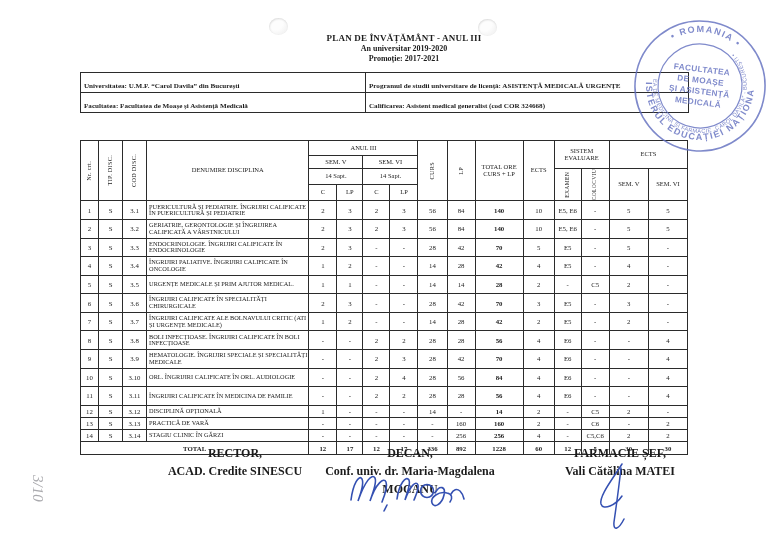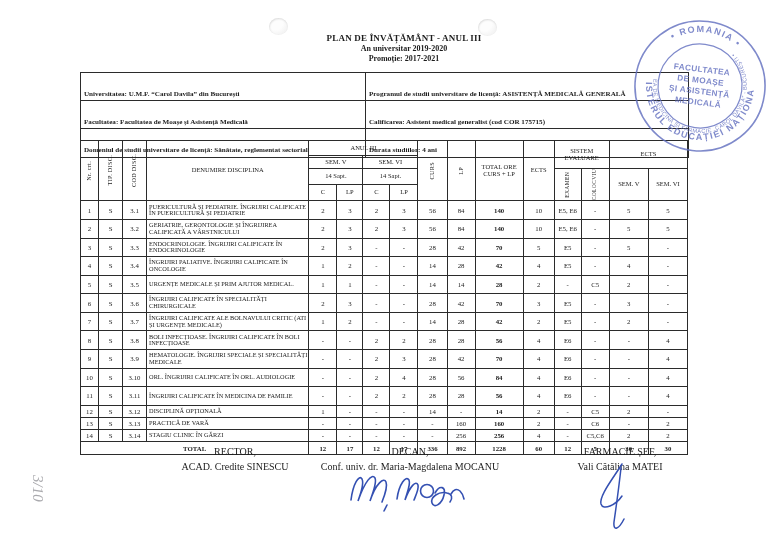--- a/index.html
+++ b/index.html
@@ -9,40 +9,40 @@
   .hole{position:absolute;width:19px;height:17px;border-radius:50%;
         background:radial-gradient(ellipse at 35% 30%,#fdfdfd 40%,#ebebeb 100%);
         box-shadow:inset .5px 1px 2px rgba(0,0,0,.14);}
   
   #title{position:absolute;top:33px;left:0;width:768px;text-align:center;transform:translateX(20px);}
   #title .t1{font-size:9px;font-weight:bold;letter-spacing:.2px;}
   #title .t2,#title .t3{font-size:8px;font-weight:bold;margin-top:1px;}
   
   #info{position:absolute;left:80px;top:72px;width:608px;border-collapse:collapse;table-layout:fixed;}
   #info td{border:1px solid #2b2b2b;height:11.2px;font-size:7.1px;font-weight:bold;
-           padding:16px 0 0 3px;white-space:nowrap;overflow:hidden;line-height:1.05;}
+           padding:8px 0 0 3px;white-space:nowrap;overflow:hidden;line-height:1.05;}
   
   #plan{position:absolute;left:80px;top:140px;width:608px;border-collapse:collapse;table-layout:fixed;
         border:1.5px solid #222;}
   #plan th,#plan td{border:1px solid #2b2b2b;text-align:center;vertical-align:middle;
         font-size:6.8px;line-height:1.05;padding:0;font-weight:normal;overflow:hidden;}
   #plan thead tr.h1 th{height:14px;}
   #plan thead tr.h2 th,#plan thead tr.h3 th,#plan thead tr.h4 th{height:12px;}
   #plan thead th{font-size:6.5px;}
   #plan td.name-cell{text-align:left;padding:0 1px 0 2px;font-size:6.3px;text-transform:uppercase;}
   #plan tr.tall td{height:17.6px;}
   #plan tr.short td{height:11px;}
   #plan tr.total-row td{height:12.5px;font-weight:bold;}
   #plan td.bold{font-weight:bold;}
   .vtext{writing-mode:vertical-rl;transform:rotate(180deg);margin:0 auto;font-size:6.2px;
          letter-spacing:.3px;white-space:nowrap;}
   .vtext.sm{font-size:5.6px;}
   .small3{font-size:6.2px;line-height:1.1;}
   
-  .sig-block{position:absolute;text-align:center;font-weight:normal;font-size:10px;line-height:1.5;}
+  .sig-block{position:absolute;text-align:center;font-weight:bold;font-size:12px;line-height:1.5;}
   
   #stamp{position:absolute;left:628px;top:14px;width:144px;height:144px;opacity:.82;
          transform:rotate(7deg);pointer-events:none;}
   #stamp text{font-family:"Liberation Sans",sans-serif;fill:#6471c0;}
   .ring-big{font-size:9px;font-weight:bold;letter-spacing:1.5px;}
   .ring-small{font-size:5.6px;letter-spacing:.4px;}
   .stamp-center{font-size:8.2px;font-weight:bold;letter-spacing:.4px;text-anchor:middle;}
   
   .ink{position:absolute;}
   
@@ -64,29 +64,25 @@
   </div>
 
   <table id="info">
     <colgroup>
         <col style="width:285px">
         <col style="width:323px">
       </colgroup>
     <tbody>
         <tr>
       <td>Universitatea: U.M.F. “Carol Davila” din București</td>
-      <td>Programul de studii universitare de licență: ASISTENȚĂ MEDICALĂ GENERALĂ</td>
+      <td>Programul de studii universitare de licență: ASISTENȚĂ MEDICALĂ URGENȚE</td>
     </tr>
     <tr>
       <td>Facultatea: Facultatea de Moașe și Asistență Medicală</td>
-      <td>Calificarea: Asistent medical generalist (cod COR 175715)</td>
-    </tr>
-    <tr>
-      <td>Domeniul de studii universitare de licență: Sănătate, reglementat sectorial</td>
-      <td>Durata studiilor: 4 ani</td>
+      <td>Calificarea: Asistent medical generalist (cod COR 324668)</td>
     </tr>
   </tbody>
     </table>
 
   <table id="plan">
     <colgroup>
       <col style="width:18px">
         <col style="width:24px">
         <col style="width:24px">
         <col style="width:162px">

